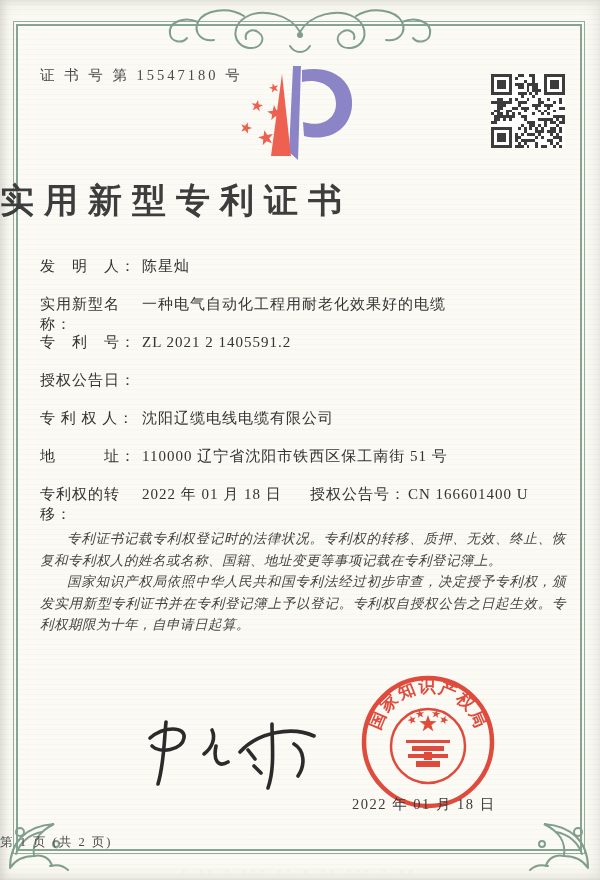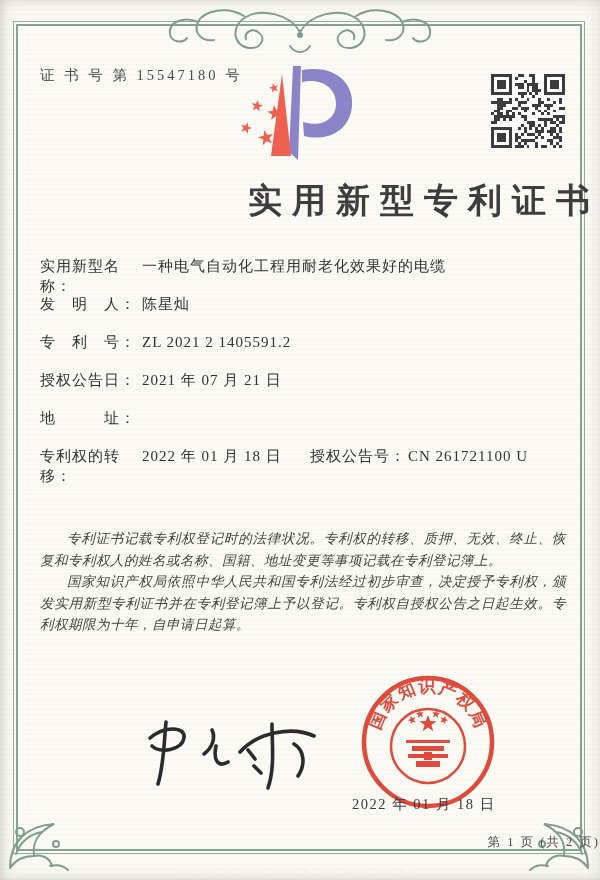--- a/index.html
+++ b/index.html
@@ -17,41 +17,41 @@
   .orn-top{position:absolute;left:140px;top:2px;width:320px;height:62px;}
   .orn-corner{position:absolute;width:64px;height:58px;bottom:8px;}
   .orn-left{left:6px;}
   .orn-right{right:8px;transform:scaleX(-1);}
   .showthrough{position:absolute;left:150px;bottom:4px;width:300px;height:10px;
     color:#b9b7ae;font-size:9px;letter-spacing:6px;filter:blur(1px);text-align:center;white-space:nowrap;overflow:hidden;}
   
   .cert-no{position:absolute;left:40px;top:66px;font-size:14.5px;letter-spacing:3px;color:#4a4a4a;}
   .logo{position:absolute;left:230px;top:56px;width:140px;height:112px;}
   .qr{position:absolute;left:491px;top:74px;width:74px;height:74px;shape-rendering:crispEdges;}
-  .title{position:absolute;left:0;top:178px;width:100%;text-align:right;
+  .title{position:absolute;left:0;top:178px;width:100%;text-align:left;
     font-size:34px;font-weight:bold;letter-spacing:10px;color:#3d3d3d;}
   
   .fields{position:absolute;left:40px;top:256px;right:28px;font-size:15px;color:#333;}
   .frow{display:flex;height:38px;line-height:20px;align-items:flex-start;position:relative;}
   .flabel{width:102px;flex:0 0 102px;letter-spacing:1px;}
   .fvalue{letter-spacing:1px;}
   .grant-no{position:absolute;left:270px;top:0;display:flex;}
   .grant-no .flabel{width:auto;flex:none;margin-right:2px;text-align:right;}
   
   .paras{position:absolute;left:40px;top:528px;right:34px;font-size:13.5px;line-height:21.5px;
     color:#46443f;font-style:italic;letter-spacing:.5px;text-align:justify;}
   .paras p{margin:0;text-indent:2em;}
   
   .signer{position:absolute;left:55px;top:740px;font-family:"Liberation Sans","DejaVu Sans",sans-serif;
     font-size:15.5px;font-weight:bold;color:#2f2f2f;line-height:29px;letter-spacing:2px;}
   .signature{position:absolute;left:128px;top:712px;width:210px;height:90px;}
   
   .seal{position:absolute;left:358px;top:672px;width:140px;height:140px;opacity:.92;mix-blend-mode:multiply;}
   .issue-date{position:absolute;left:352px;top:795px;font-size:14.5px;letter-spacing:1.5px;color:#3b3b3b;z-index:5;}
-  .footer{position:absolute;left:0;top:834px;width:100%;text-align:right;font-size:12.5px;letter-spacing:2px;color:#4b4b4b;}
+  .footer{position:absolute;left:0;top:834px;width:100%;text-align:left;font-size:12.5px;letter-spacing:2px;color:#4b4b4b;}
 </style>
 </head>
 <body>
 
 <div class="paper">
 
   <div class="frame">
     <div class="frame-inner"></div>
   </div>
 
@@ -311,44 +311,48 @@
           <rect x="21" y="24" width="1" height="1"></rect>
           <rect x="23" y="24" width="1" height="1"></rect>
         </g>
     </g>
   </svg>
 
   <div class="title">实用新型专利证书</div>
 
   <div class="fields">
     <div class="frow">
+      <span class="flabel">发　明　人：</span>
+      <span class="fvalue">陈星灿</span>
+    </div>
+    <div class="frow">
       <span class="flabel">实用新型名称：</span>
       <span class="fvalue">一种电气自动化工程用耐老化效果好的电缆</span>
     </div>
     <div class="frow">
-      <span class="flabel">发　明　人：</span>
-      <span class="fvalue">陈星灿</span>
-    </div>
-    <div class="frow">
       <span class="flabel">专　利　号：</span>
       <span class="fvalue">ZL 2021 2 1405591.2</span>
     </div>
     <div class="frow">
       <span class="flabel">授权公告日：</span>
-      <span class="fvalue">2021 年 07 月 21 日</span>
+    </div>
+    <div class="frow">
+      <span class="flabel">专 利 权 人：</span>
+      <span class="fvalue">沈阳辽缆电线电缆有限公司</span>
     </div>
     <div class="frow">
       <span class="flabel">地　　　址：</span>
+      <span class="fvalue">110000 辽宁省沈阳市铁西区保工南街 51 号</span>
     </div>
     <div class="frow">
       <span class="flabel">专利权的转移：</span>
       <span class="fvalue">2022 年 01 月 18 日</span>
       <span class="grant-no">
         <span class="flabel">授权公告号：</span>
-        <span class="fvalue">CN 261721100 U</span>
+        <span class="fvalue">CN 166601400 U</span>
       </span>
     </div>
   </div>
 
   <div class="paras">
     <p>专利证书记载专利权登记时的法律状况。专利权的转移、质押、无效、终止、恢复和专利权人的姓名或名称、国籍、地址变更等事项记载在专利登记簿上。</p>
     <p>国家知识产权局依照中华人民共和国专利法经过初步审查，决定授予专利权，颁发实用新型专利证书并在专利登记簿上予以登记。专利权自授权公告之日起生效。专利权期限为十年，自申请日起算。</p>
   </div>
 
 

